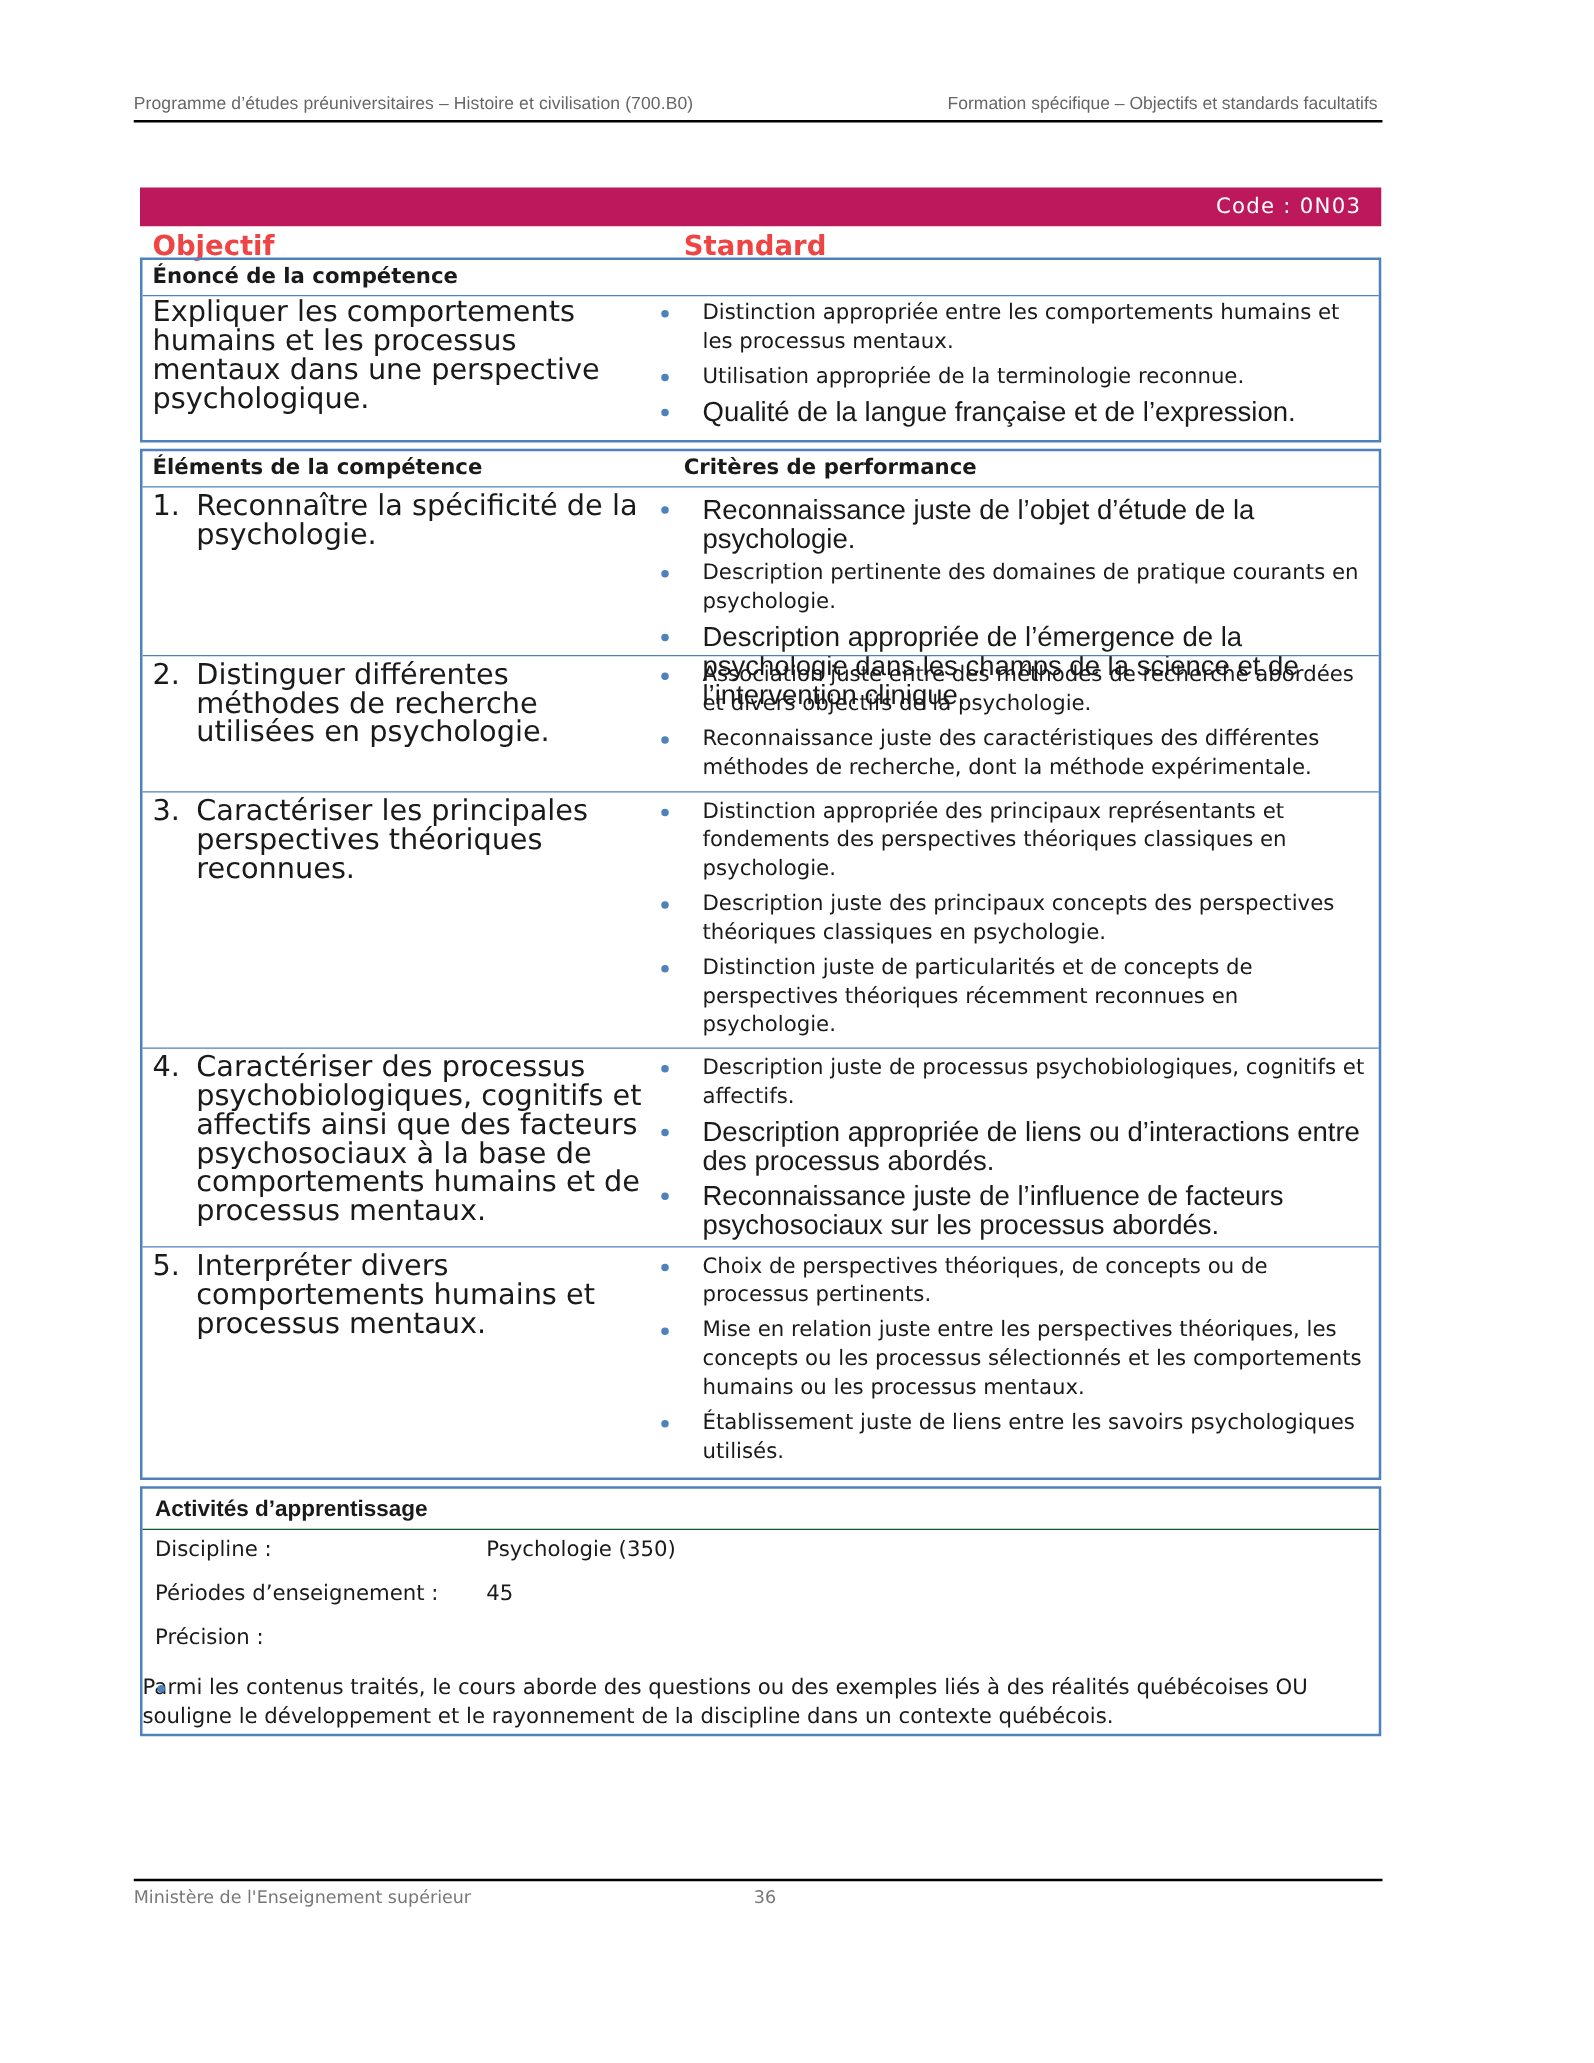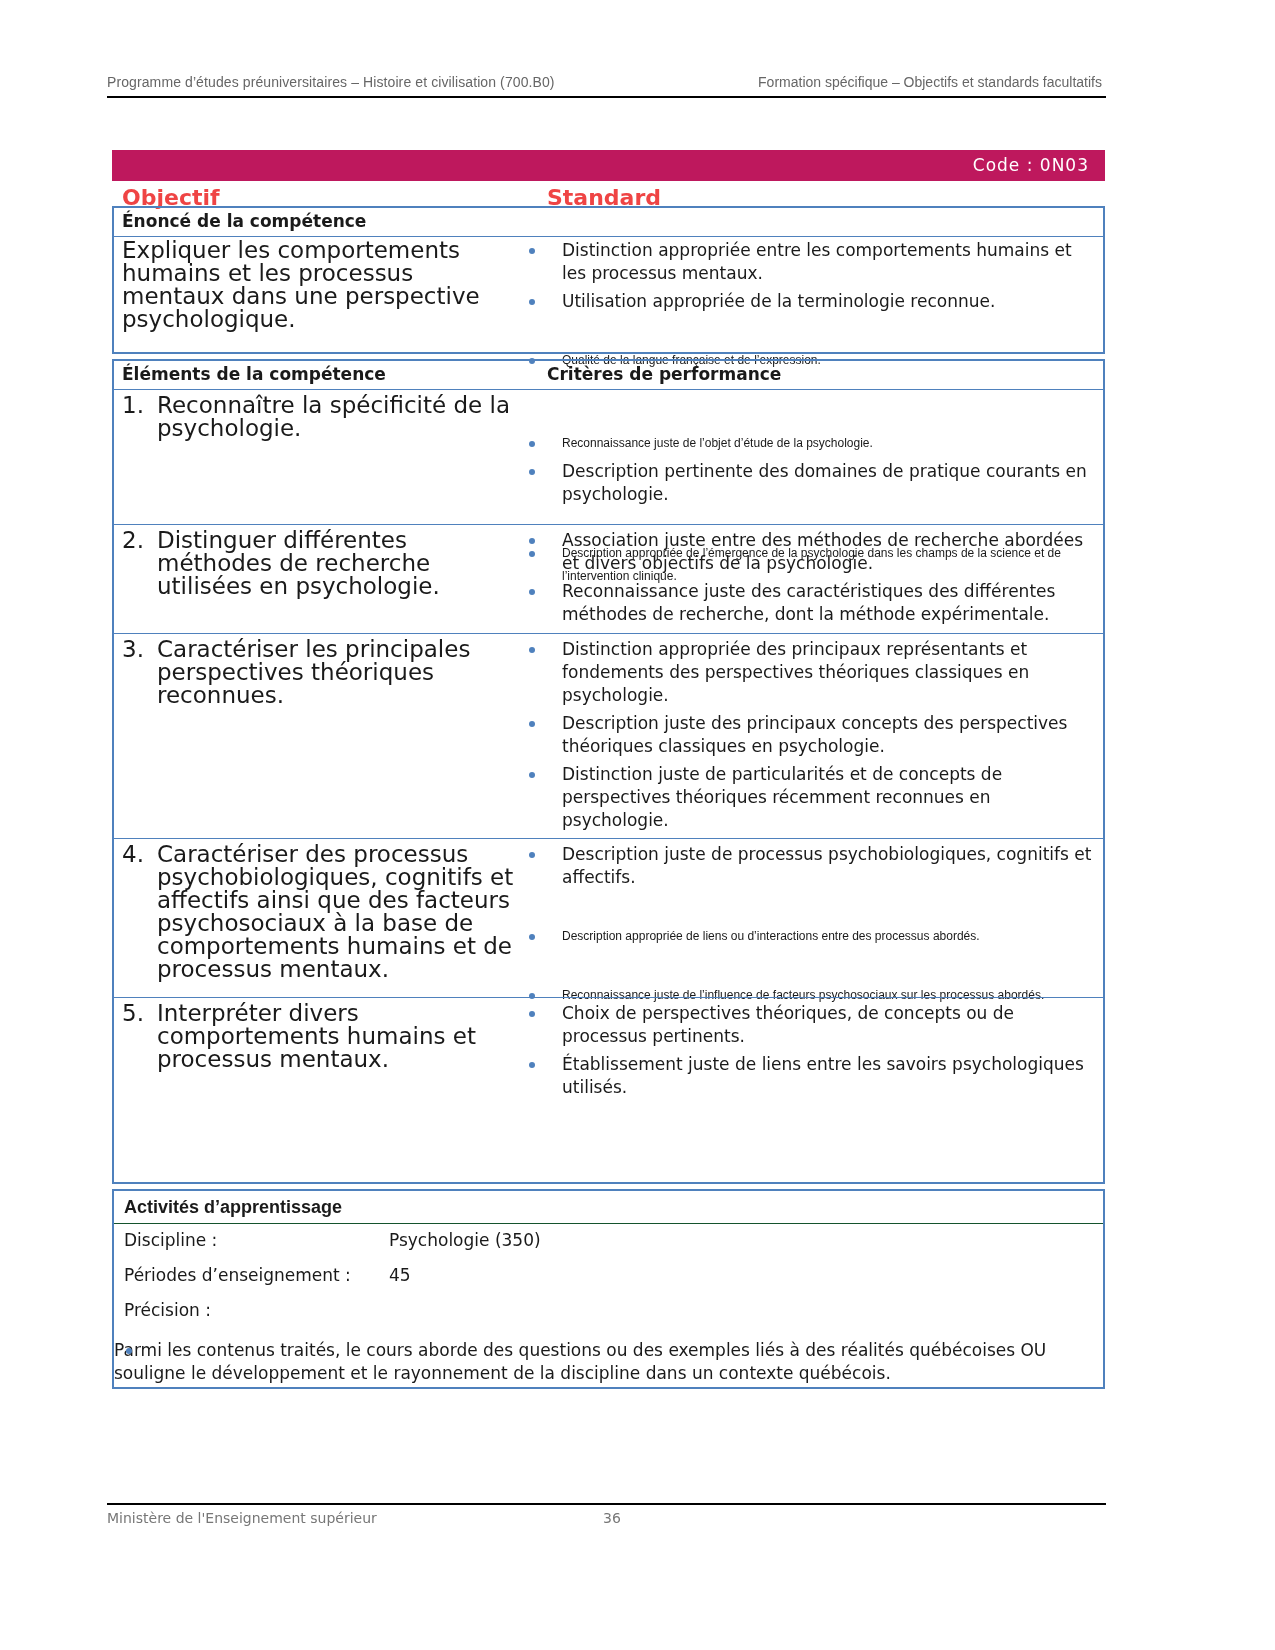--- a/index.html
+++ b/index.html
@@ -24,21 +24,21 @@
     .hdr .c1 { position: absolute; left: 8px; top: 3px; }
     .hdr .c2 { position: absolute; left: 433px; top: 3px; }
     .hdr .c2.liberation { font-family: "Liberation Sans", sans-serif; font-size: 18px; }
 
     .cell-left { position: absolute; left: 8px; top: 6px; width: 395px; font-size: 23px; line-height: 23px; }
     .num { position: absolute; left: 0; top: 0; }
     .num-text { padding-left: 35px; }
     .cell-right { position: absolute; left: 411px; top: 6px; width: 575px; font-size: 17px; line-height: 23px; }
     .bullet-item { position: relative; padding-left: 37px; margin-bottom: 5px; }
     .bullet-item .dot { position: absolute; left: 4px; top: 9px; width: 6px; height: 6px; border-radius: 50%; background: #4f81bd; }
-    .lib { font-family: "Liberation Sans", sans-serif; font-size: 12px; margin-top: 36px; }
+    .lib { font-family: "Liberation Sans", sans-serif; font-size: 22px; }
 
     .act-title { position: relative; height: 32px; border-bottom: 1px solid #14532d; }
     .act-title span { position: absolute; left: 10px; top: 6px; font-weight: bold; font-size: 18px; font-family: "Liberation Sans", sans-serif; }
     .act-row { position: relative; height: 35px; font-size: 17px; }
     .act-row .lab { position: absolute; left: 10px; top: 6px; }
     .act-row .val { position: absolute; left: 275px; top: 6px; }
     .act-bullet { position: relative; margin: 10px 8px 6px 0; font-size: 17px; line-height: 23px; }
     .act-bullet .dot { position: absolute; left: 12px; top: 9px; width: 6px; height: 6px; border-radius: 50%; background: #4f81bd; }
 
     .page-footer { position: absolute; left: 107px; top: 1503px; width: 999px; border-top: 2px solid #000; }
@@ -129,20 +129,21 @@
     </div>
   </div>
 
   <div class="row" style="height:180px;">
     <div class="cell-left" style="top:4px;">
       <span class="num">5.</span>
       <div class="num-text">Interpréter divers comportements humains et processus mentaux.</div>
     </div>
     <div class="cell-right" style="top:4px;">
       <div class="bullet-item"><span class="dot"></span><span>Choix de perspectives théoriques, de concepts ou de processus pertinents.</span></div>
+      <div class="bullet-item"><span class="dot"></span><span>Mise en relation juste entre les perspectives théoriques, les concepts ou les processus sélectionnés et les comportements humains ou les processus mentaux.</span></div>
       <div class="bullet-item"><span class="dot"></span><span>Établissement juste de liens entre les savoirs psychologiques utilisés.</span></div>
     </div>
   </div>
 </div>
 
 <div class="box" style="top:1189px; height:196px;">
   <div class="act-title">
     <span>Activités d’apprentissage</span>
   </div>
   <div class="act-row">

